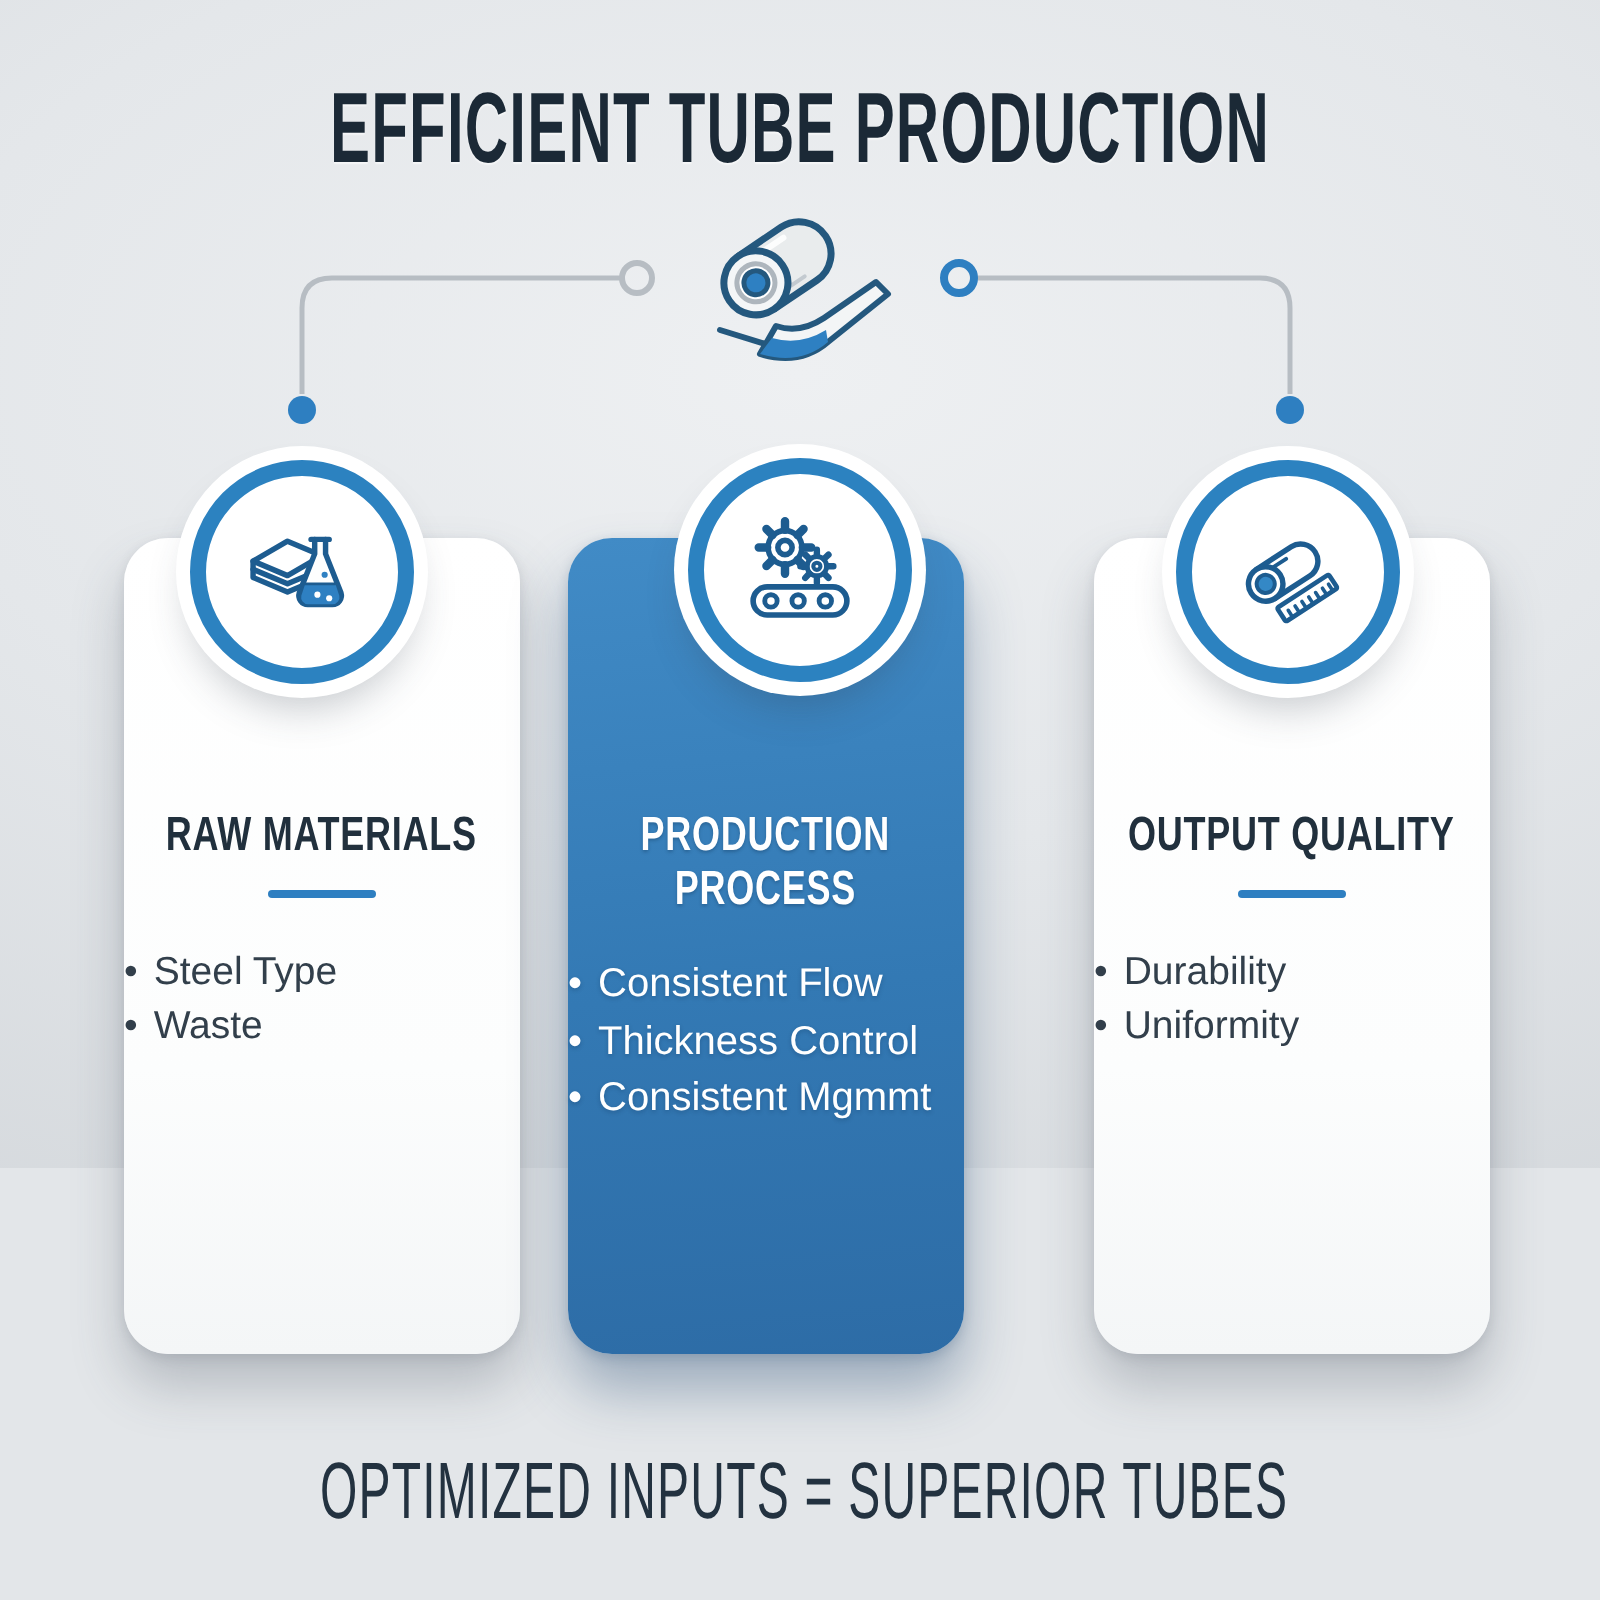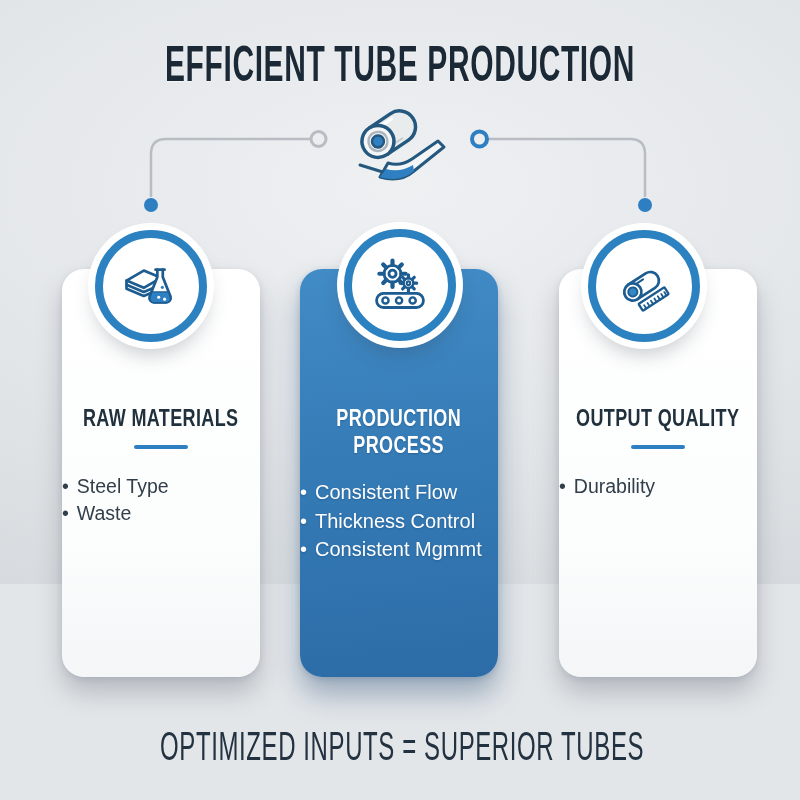--- a/index.html
+++ b/index.html
@@ -31,22 +31,22 @@
   }
   .card.light{
     background:linear-gradient(180deg,#ffffff 0%,#fcfdfd 65%,#f4f6f7 100%);
     box-shadow:0 16px 26px rgba(70,80,95,.28),0 2px 6px rgba(70,80,95,.14);
   }
   .card.blue{
     background:linear-gradient(175deg,#418bc6 0%,#3379b4 55%,#2d6ca6 100%);
     box-shadow:0 18px 28px rgba(40,75,115,.38),0 2px 6px rgba(40,75,115,.2);
   }
   .card-0{left:52px;margin-left:10px;}
-  .card-1{left:300px;}
-  .card-2{left:559px;}
+  .card-1{left:284px;}
+  .card-2{left:547px;}
   .card-body{padding-top:135px;}
   .card-title{
     width:134%;margin-left:-17%;
     text-align:center;font-weight:bold;font-size:24px;line-height:27px;
     color:#21303d;letter-spacing:.5px;
     transform:scaleX(.75);
   }
   .card.blue .card-title{color:#ffffff;text-shadow:0 1px 2px rgba(10,40,70,.3);}
   .divider{width:54px;height:4px;border-radius:2px;background:#2e7fc1;margin:14px auto 0;}
   .bullets{list-style:none;margin:24px 0 0;padding:0;text-align:left;
@@ -122,20 +122,21 @@
       </ul>
     </div>
   </div>
 
   <div class="card light card-2">
     <div class="card-body">
       <div class="card-title">OUTPUT QUALITY</div>
       <div class="divider"></div>
       <ul class="bullets">
         <li><span class="dot">•</span><span>Durability</span></li>
+        <li><span class="dot">•</span><span>Uniformity</span></li>
       </ul>
     </div>
   </div>
 
   <div class="badge badge-0">
     <svg width="58" height="58" viewBox="0 0 64 64">
       <g fill="none" stroke="#1d5c90" stroke-width="3" stroke-linejoin="round" stroke-linecap="round">
         <path d="M5 26 L24 15 L43 23 L24 34 Z"></path>
         <path d="M5 26 v9 L24 43 L43 35 v-9"></path>
         <path d="M5 30.5 L24 38.5 L43 30.5"></path>

